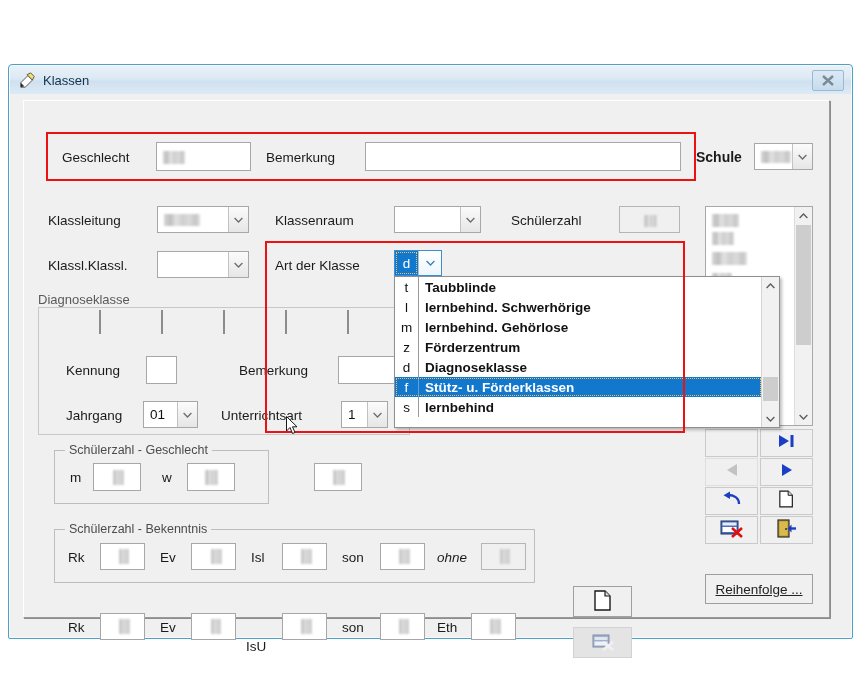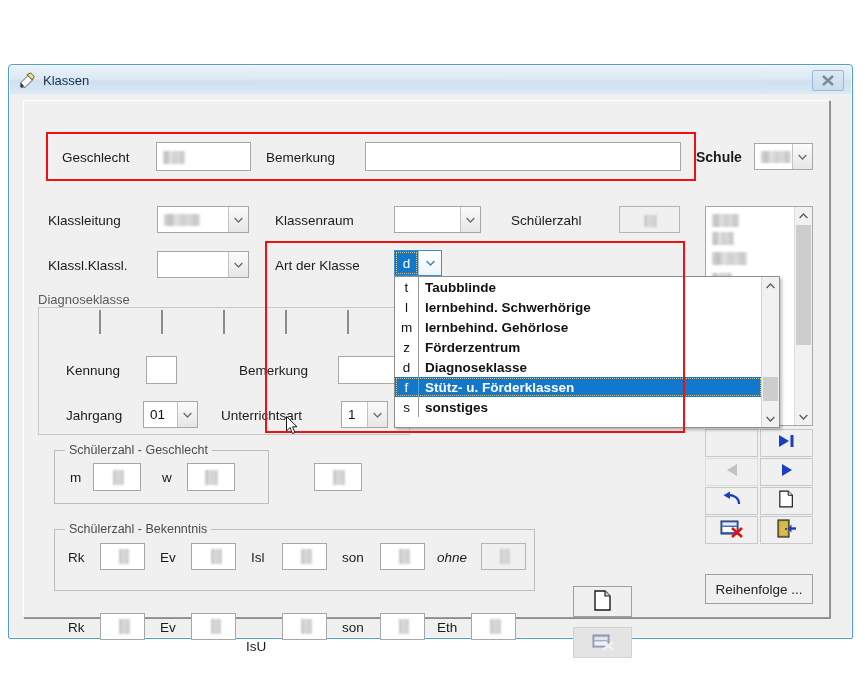--- a/index.html
+++ b/index.html
@@ -387,21 +387,21 @@
         </div>
         <div class="lbl" style="left:138px; top:369px;">w</div>
         <div class="txtbox" style="left:163px; top:362px; width:48px; height:28px;">
           <span class="blur-box" style="position:absolute; left:17px; top:6px; width:13px; height:15px;"></span>
         </div>
 
         <div class="txtbox" style="left:290px; top:362px; width:48px; height:28px;">
           <span class="blur-box" style="position:absolute; left:18px; top:6px; width:12px; height:15px;"></span>
         </div>
 
-        <div class="groupbox" style="left:30px; top:428px; width:481px; height:62px;">
+        <div class="groupbox" style="left:30px; top:428px; width:481px; height:54px;">
           <span class="gb-title">Schülerzahl - Bekenntnis</span>
         </div>
         <div class="lbl" style="left:44px; top:449px;">Rk</div>
         <div class="txtbox" style="left:76px; top:442px; width:45px; height:27px;">
           <span class="blur-box" style="position:absolute; left:18px; top:5px; width:10px; height:15px;"></span>
         </div>
         <div class="lbl" style="left:136px; top:449px;">Ev</div>
         <div class="txtbox" style="left:167px; top:442px; width:45px; height:27px;">
           <span class="blur-box" style="position:absolute; left:19px; top:5px; width:11px; height:15px;"></span>
         </div>
@@ -540,21 +540,21 @@
             <svg width="20" height="19" viewBox="0 0 20 19">
               <rect x="1" y="1" width="11" height="17" fill="#b89a2c" stroke="#2f2f2f" stroke-width="1.2"></rect>
               <rect x="2.5" y="2.5" width="8" height="14" fill="#d8bb4e"></rect>
               <circle cx="9" cy="10" r="1" fill="#333"></circle>
               <path d="M19,9.5 L13,9.5" stroke="#1a3fc4" stroke-width="2.4" fill="none"></path>
               <polygon points="14.5,5.5 14.5,13.5 10.5,9.5" fill="#1a3fc4"></polygon>
             </svg>
           </span>
         </div>
 
-        <div class="pbtn" style="left:681px; top:473px; width:108px; height:30px; background:#f0f0f0; border:1px solid #9e9e9e;">
+        <div class="pbtn" style="left:681px; top:473px; width:108px; height:30px; background:#f0f0f0; border:1px solid #9e9e9e;text-decoration:underline;">
           <span>Reihenfolge ...</span>
         </div>
 
         <div class="dropdown" style="left:370px; top:175px; width:386px; height:152px;">
           <div class="dd-items">
             <div class="dd-row">
               <span class="k">t</span>
               <span class="t">Taubblinde</span>
             </div>
             <div class="dd-row">
@@ -572,21 +572,21 @@
             <div class="dd-row">
               <span class="k">d</span>
               <span class="t">Diagnoseklasse</span>
             </div>
             <div class="dd-row sel">
               <span class="k">f</span>
               <span class="t">Stütz- u. Förderklassen</span>
             </div>
             <div class="dd-row">
               <span class="k">s</span>
-              <span class="t">sonstiges</span>
+              <span class="t">lernbehind</span>
             </div>
           </div>
           <div class="dd-scroll">
             <div class="dd-arrow up">
               <svg width="9" height="6" viewBox="0 0 9 6">
                   <path d="M0.6,5 L4.5,1 L8.4,5" stroke="#5b5b5b" stroke-width="1.3" fill="none"></path>
                 </svg>
             </div>
             <div class="dd-thumb" style="top:100px; height:24px;"></div>
             <div class="dd-arrow down">

